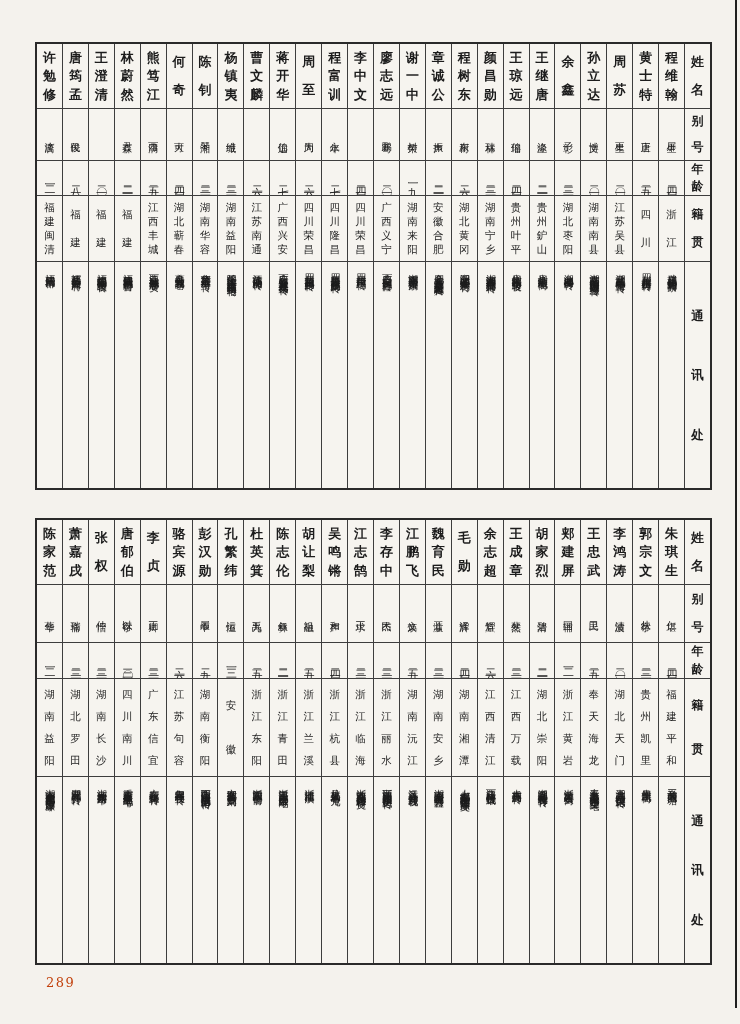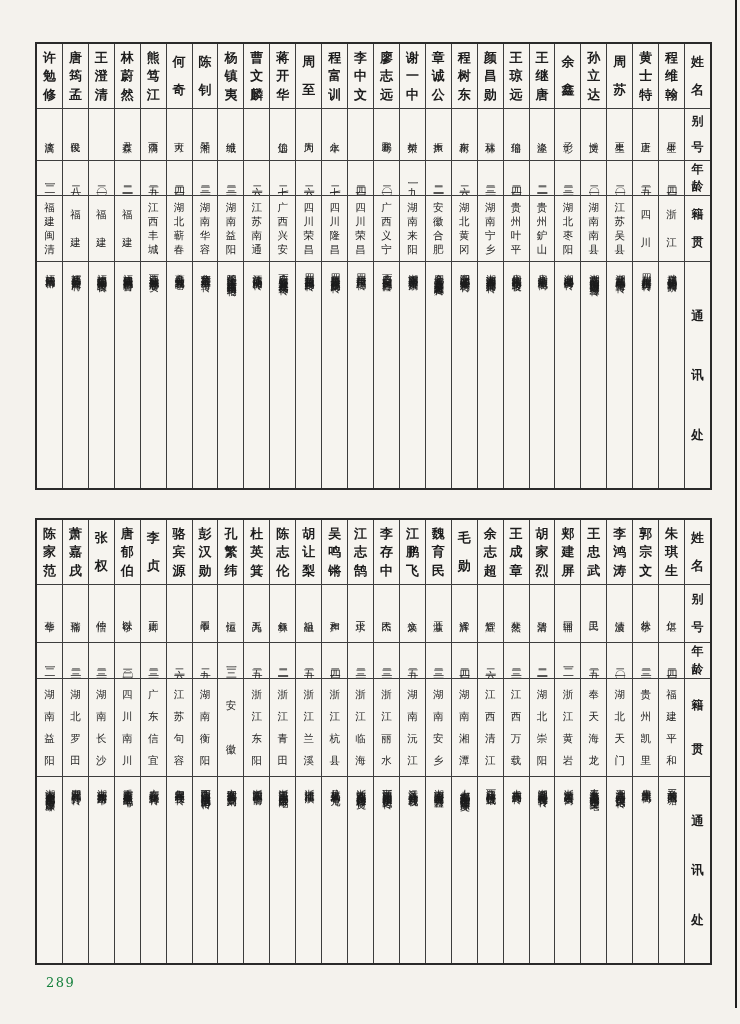--- a/index.html
+++ b/index.html
@@ -57,21 +57,21 @@
   
   .hdr .cell{font-weight:bold;}
   .hdr .name{font-size:13px;}
   .hdr .alias,.hdr .age{font-size:12px;flex-direction:column;justify-content:space-around;align-items:center;}
   .hdr .alias span,.hdr .age span,.hdr .native span,.hdr .addr-h span{display:block;line-height:1.05;}
   .hdr .native{font-size:12px;flex-direction:column;justify-content:space-around;align-items:center;font-weight:bold;}
   .hdr .addr-h{flex:1;display:flex;flex-direction:column;justify-content:space-evenly;align-items:center;font-size:12.5px;border-top:1px solid #3d3d3d;}
   .pageno{
     position:absolute;left:46px;top:975px;
     font-family:"DejaVu Serif",serif;
-    font-size:13px;letter-spacing:1.5px;color:#15803d;
+    font-size:13px;letter-spacing:1.5px;color:#c2410c;
   }
 </style>
 </head>
 <body>
 
 <div class="page">
   <div class="scan-edge"></div>
   <section class="dtable t0" id="table0">
   <div class="col hdr">
     <div class="cell name stack">

